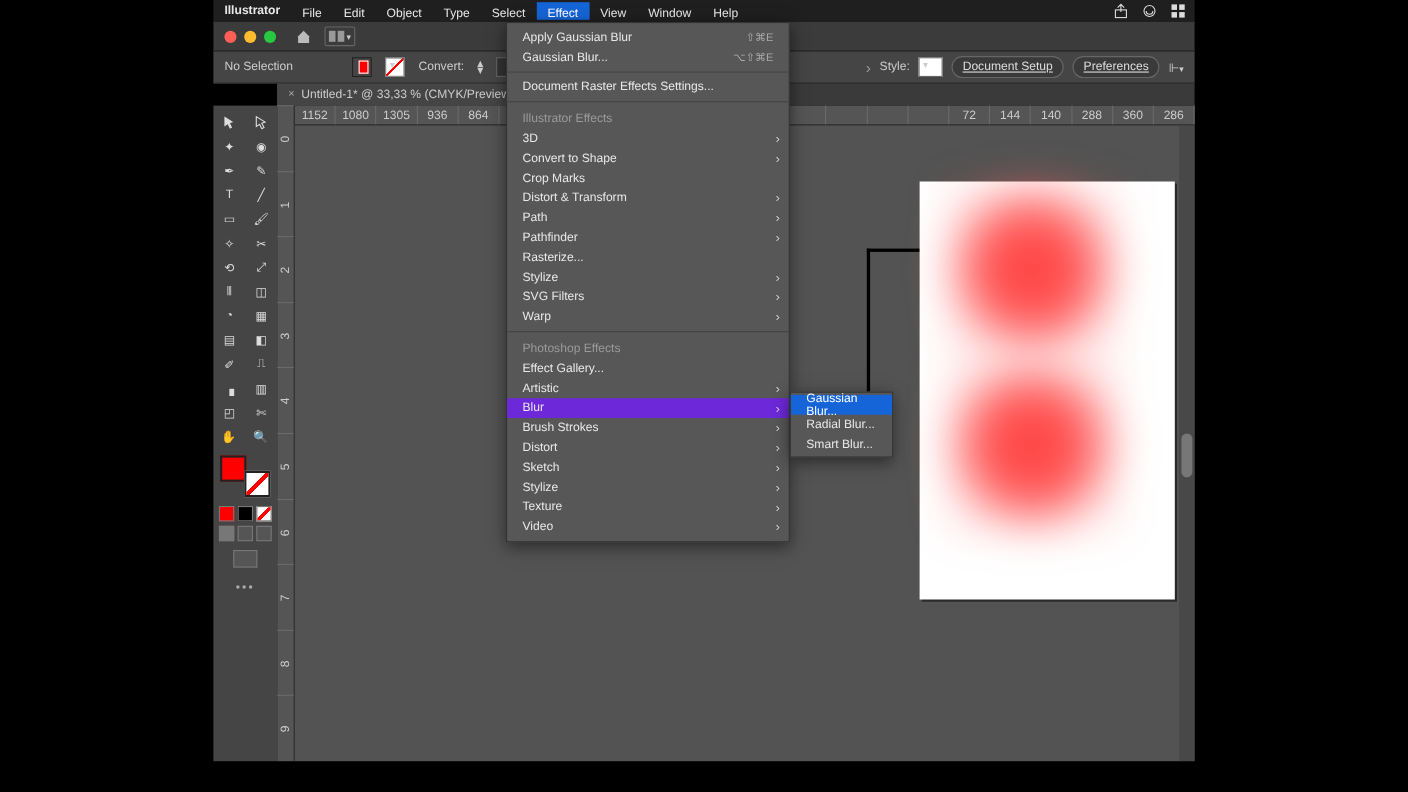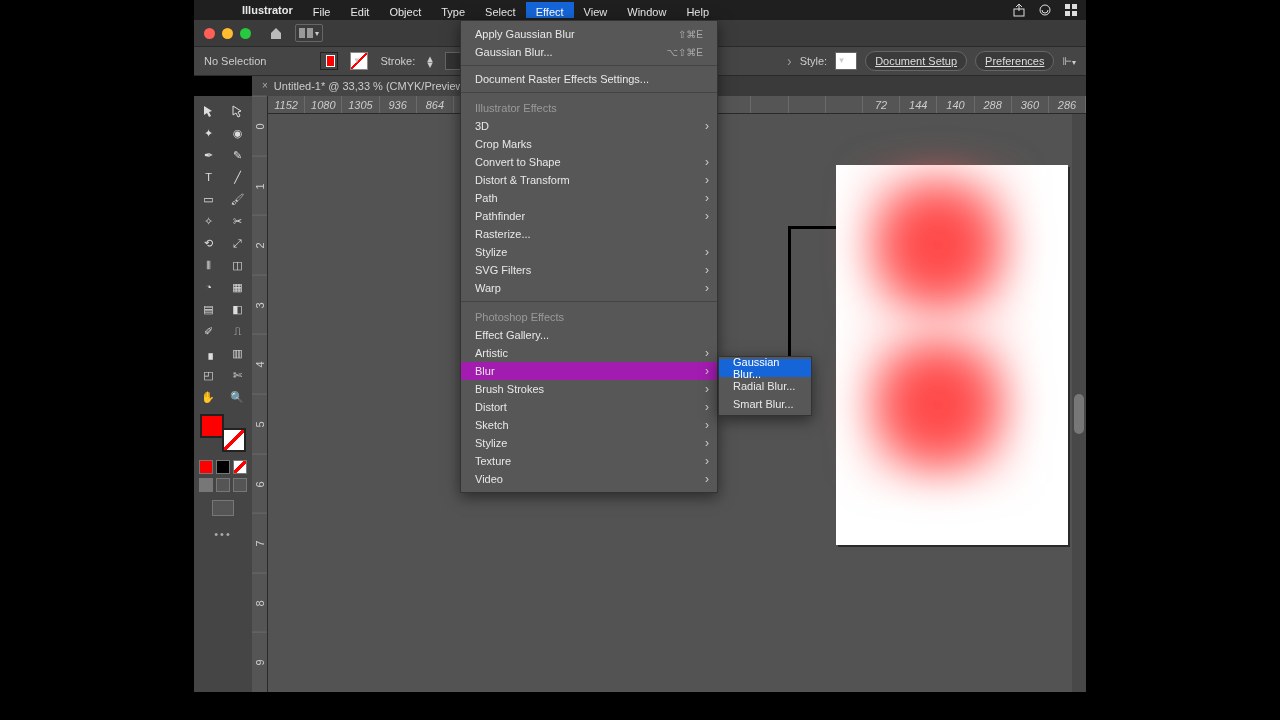--- a/index.html
+++ b/index.html
@@ -1,20 +1,20 @@
 <!DOCTYPE html>
 <html><head>
 <meta charset="utf-8">
 <style>
 * { margin: 0; padding: 0; box-sizing: border-box; font-family: -apple-system, "Helvetica Neue", Arial, sans-serif; font-size: 11px; user-select: none; }
 body { background: #000; width: 1280px; height: 720px; overflow: hidden; position: relative; }
 
 
 .menubar { position: absolute; left: 194px; right: 194px; top: 0; height: 20px; background: #1f1f1f; display: flex; align-items: center; color: #e8e8e8; }
-.menubar .appname { font-weight: 600; padding: 0 10px; margin-left: 38px; }
+.menubar .appname { font-weight: 600; padding: 0 10px; }
 .menubar .mitem { padding: 0 10px; height: 16px; line-height: 20px; cursor: default; }
 .menubar .mitem.active { background: #1565d8; color: #fff; }
 .menubar .spacer { flex: 1; }
 .menubar .tray { display: flex; align-items: center; gap: 12px; padding-right: 8px; }
 .menubar .tray span { width: 14px; height: 14px; display: inline-flex; align-items: center; justify-content: center; }
 
 
 .winchrome { position: absolute; left: 194px; right: 194px; top: 20px; height: 26px; background: #3b3b3b; display: flex; align-items: center; color: #ddd; }
 .winchrome .tlights { display: flex; gap: 7px; padding: 0 10px; }
 .winchrome .dot { width: 11px; height: 11px; border-radius: 50%; }
@@ -36,21 +36,21 @@
 .ctrlbar .right { margin-left: auto; display:flex; align-items:center; gap:8px;}
 .ctrlbar .btn { padding: 3px 9px; border: 1px solid #666; border-radius: 10px; background:#3a3a3a; color:#ddd; font-size:11px;text-decoration:underline;}
 .ctrlbar .stylebox { width:22px; height:18px; border:1px solid #666; background:#fff;}
 
 
 .doctab { position: absolute; left: 252px; right: 194px; top: 76px; height: 20px; background: #3a3a3a; display:flex; align-items:center; color:#ccc; }
 .doctab .tab { padding: 0 10px; height: 20px; line-height:20px; background:#454545; display:flex; align-items:center; gap:6px; border-right:1px solid #2a2a2a; }
 .doctab .close { color:#aaa; font-size:10px; }
 
 
-.ruler-h { position: absolute; left: 268px; right: 194px; top: 96px; height: 18px; background: #555; border-bottom: 1px solid #2a2a2a; display:flex; align-items:flex-end; color:#ccc; font-size:10px;font-style:italic;}
+.ruler-h { position: absolute; left: 268px; right: 194px; top: 96px; height: 18px; background: #555; border-bottom: 1px solid #2a2a2a; display:flex; align-items:flex-end; color:#ccc; font-size:10px;}
 .ruler-h .tick { flex:1; text-align:center; border-right:1px solid #6a6a6a; height:100%; line-height:18px;}
 .ruler-v { position: absolute; left: 252px; top: 96px; width: 16px; bottom: 28px; background:#555; border-right:1px solid #2a2a2a; display:flex; flex-direction:column; color:#ccc; font-size:9px;}
 .ruler-v .vtick { flex:1; border-bottom:1px solid #6a6a6a; display:flex; align-items:center; justify-content:center; writing-mode: vertical-lr; transform: rotate(180deg);}
 
 
 .toolbox { position: absolute; left: 194px; top: 96px; width: 58px; background: #454545; bottom: 28px; display:flex; flex-direction:column; padding-top:4px;}
 .toolrow { display:flex; }
 .toolcell { width: 29px; height: 22px; display:flex; align-items:center; justify-content:center; color:#ddd; }
 .toolbox .colorpair { margin: 6px 4px; position:relative; height:38px; }
 .toolbox .colorpair .fg { position:absolute; left:2px; top:0; width:24px; height:24px; background:#f00; border:2px solid #222; }
@@ -73,21 +73,21 @@
 .arrowhead { position:absolute; right:218px; top:279px; width:0;height:0;border-top:12px solid transparent;border-bottom:12px solid transparent;border-left:20px solid #000;}
 
 .canvas .scroll-v { position:absolute; right:0; top:0; bottom:0; width:14px; background:#484848;}
 .canvas .scroll-v::after { content:""; position:absolute; left:2px; right:2px; top:280px; height:40px; background:#777; border-radius:5px;}
 
 
 .menu { position: absolute; background: #575757; color: #e8e8e8; border: 1px solid #333; box-shadow: 0 4px 14px rgba(0,0,0,.5); padding: 4px 0; }
 .effectmenu { left: 460px; top: 20px; width: 258px; }
 .menu .mi { padding: 3px 14px; display:flex; align-items:center; height: 18px; position:relative;}
 .menu .mi.sub::after { content:"›"; position:absolute; right:8px; font-size:12px; color:#ccc;}
-.menu .mi.hl { background:#a21caf; }
+.menu .mi.hl { background:#6d28d9; }
 .menu .mi.sel { background:#1565d8 !important; color:#fff;}
 .menu .sep { height:1px; background:#444; margin: 4px 0;}
 .menu .sechdr { padding: 5px 14px 3px; color:#9a9a9a; font-size:11px; }
 .menu .shortcut { margin-left:auto; color:#aaa; font-size:10px;}
 .submenu { left: 718px; top: 356px; width: 94px; padding:2px 0;}
 
 .toolbox .threedot { text-align:center; color:#aaa; letter-spacing:2px; margin-top:6px;}
 </style>
 </head>
 <body>
@@ -145,21 +145,21 @@
       <span style="font-size:8px;color:#ccc">▾</span>
     </span>
   <span class="title">e Illustrator 2021</span>
 </div>
 
 <div class="ctrlbar">
   <span class="label">No Selection</span>
   <span style="width:30px"></span>
   <span class="swatch red dd"></span>
   <span class="swatch none dd"></span>
-  <span class="label">Stroke:</span>
+  <span class="label">Convert:</span>
   <span style="display:flex;flex-direction:column;line-height:6px;font-size:7px;color:#ccc;">
       <span>▴</span>
       <span>▾</span>
     </span>
   <span class="box"></span>
   <div class="right">
     <span style="color:#999;font-size:14px">›</span>
     <span class="label">Style:</span>
     <span class="stylebox dd"></span>
     <span class="btn">Document Setup</span>
@@ -317,25 +317,25 @@
     </div>
   <div class="sep"></div>
   <div class="mi">
       <span>Document Raster Effects Settings...</span>
     </div>
   <div class="sep"></div>
   <div class="sechdr">Illustrator Effects</div>
   <div class="mi sub">
       <span>3D</span>
     </div>
+  <div class="mi sub">
+      <span>Convert to Shape</span>
+    </div>
   <div class="mi">
       <span>Crop Marks</span>
-    </div>
-  <div class="mi sub">
-      <span>Convert to Shape</span>
     </div>
   <div class="mi sub">
       <span>Distort &amp; Transform</span>
     </div>
   <div class="mi sub">
       <span>Path</span>
     </div>
   <div class="mi sub">
       <span>Pathfinder</span>
     </div>

